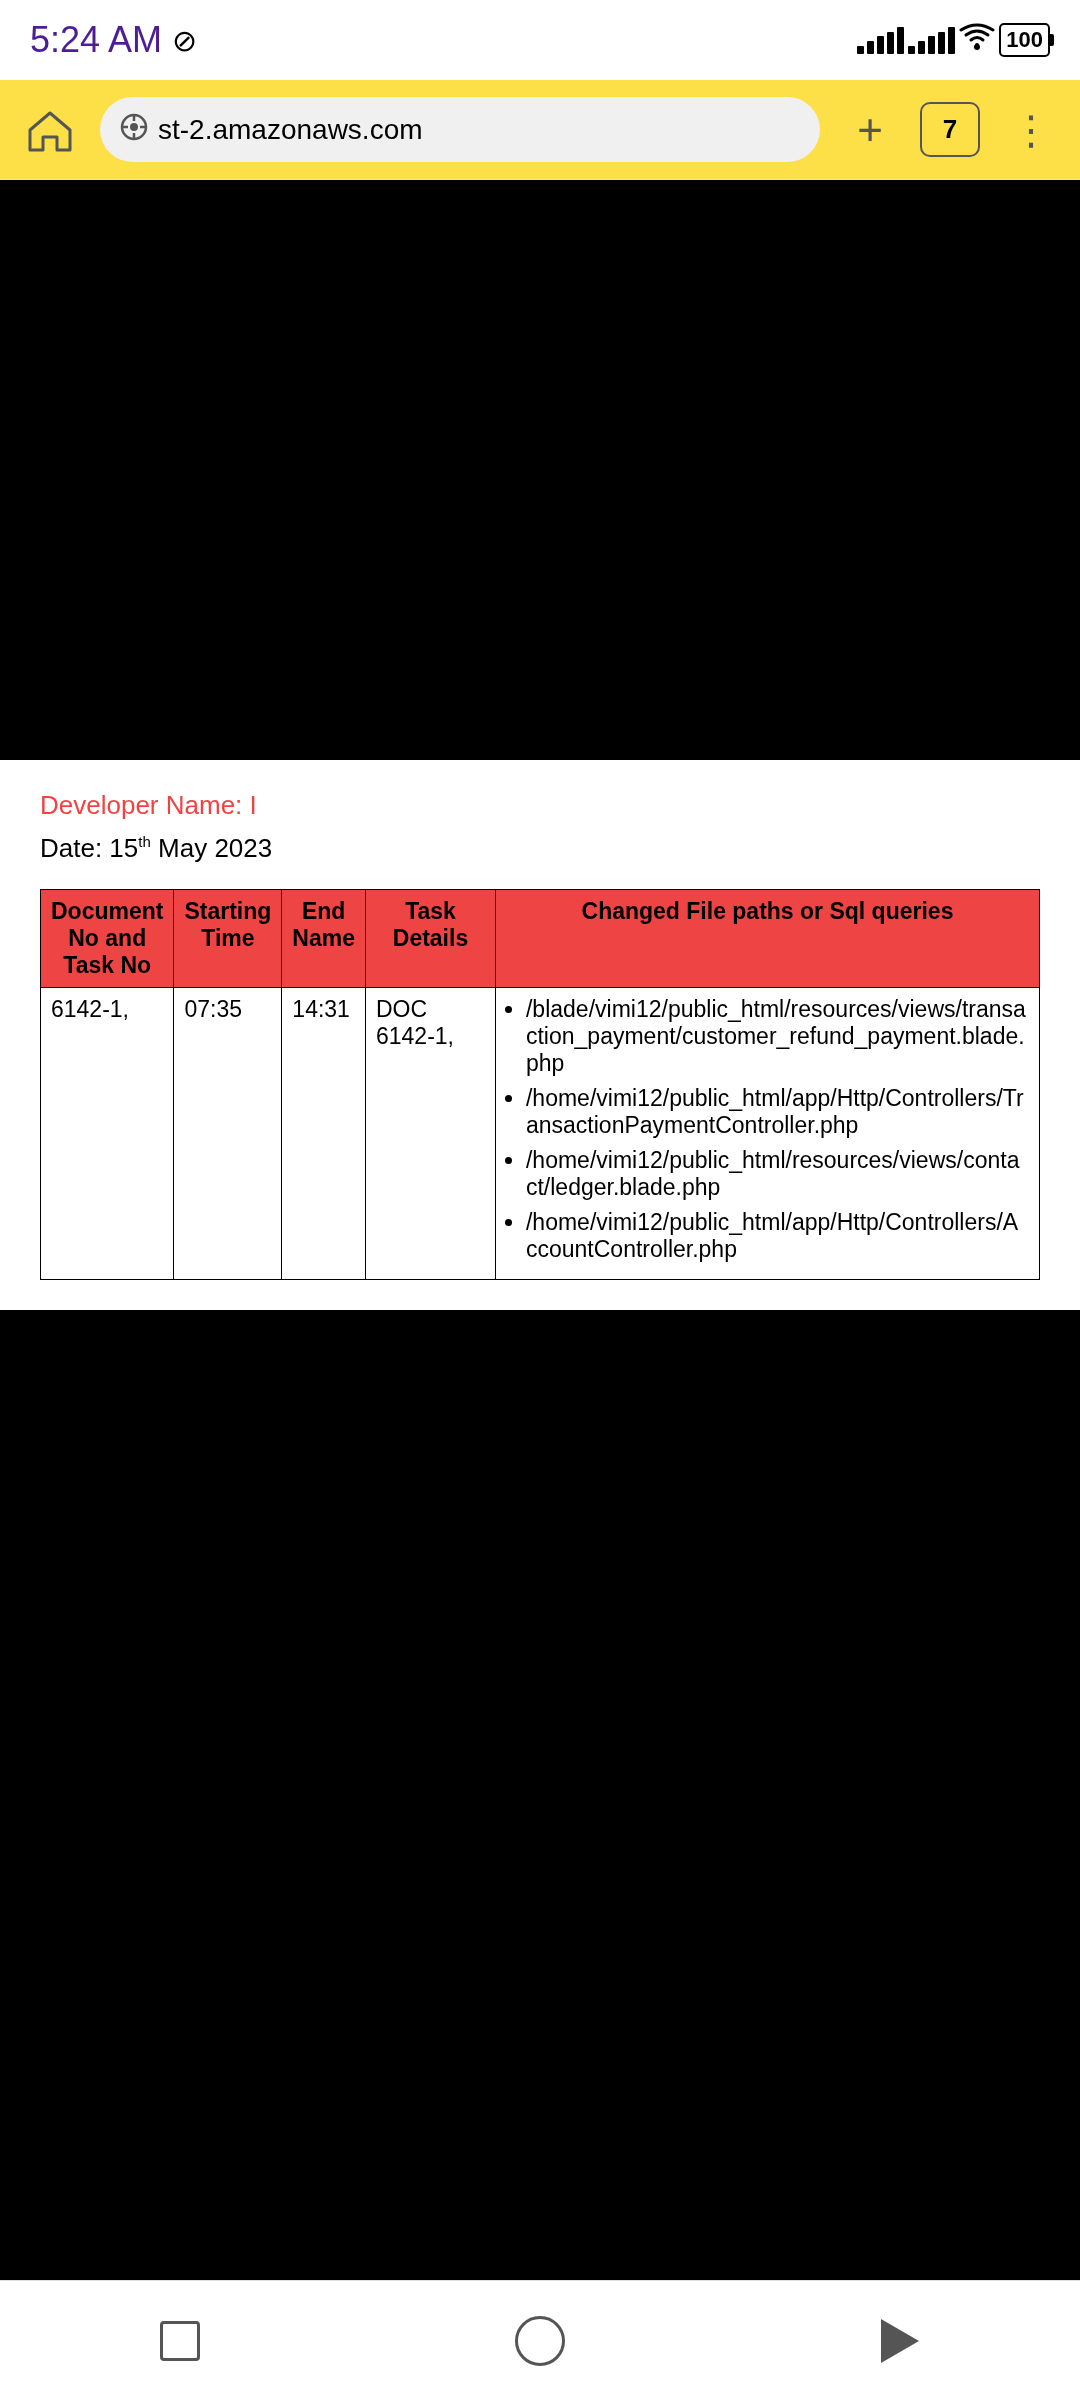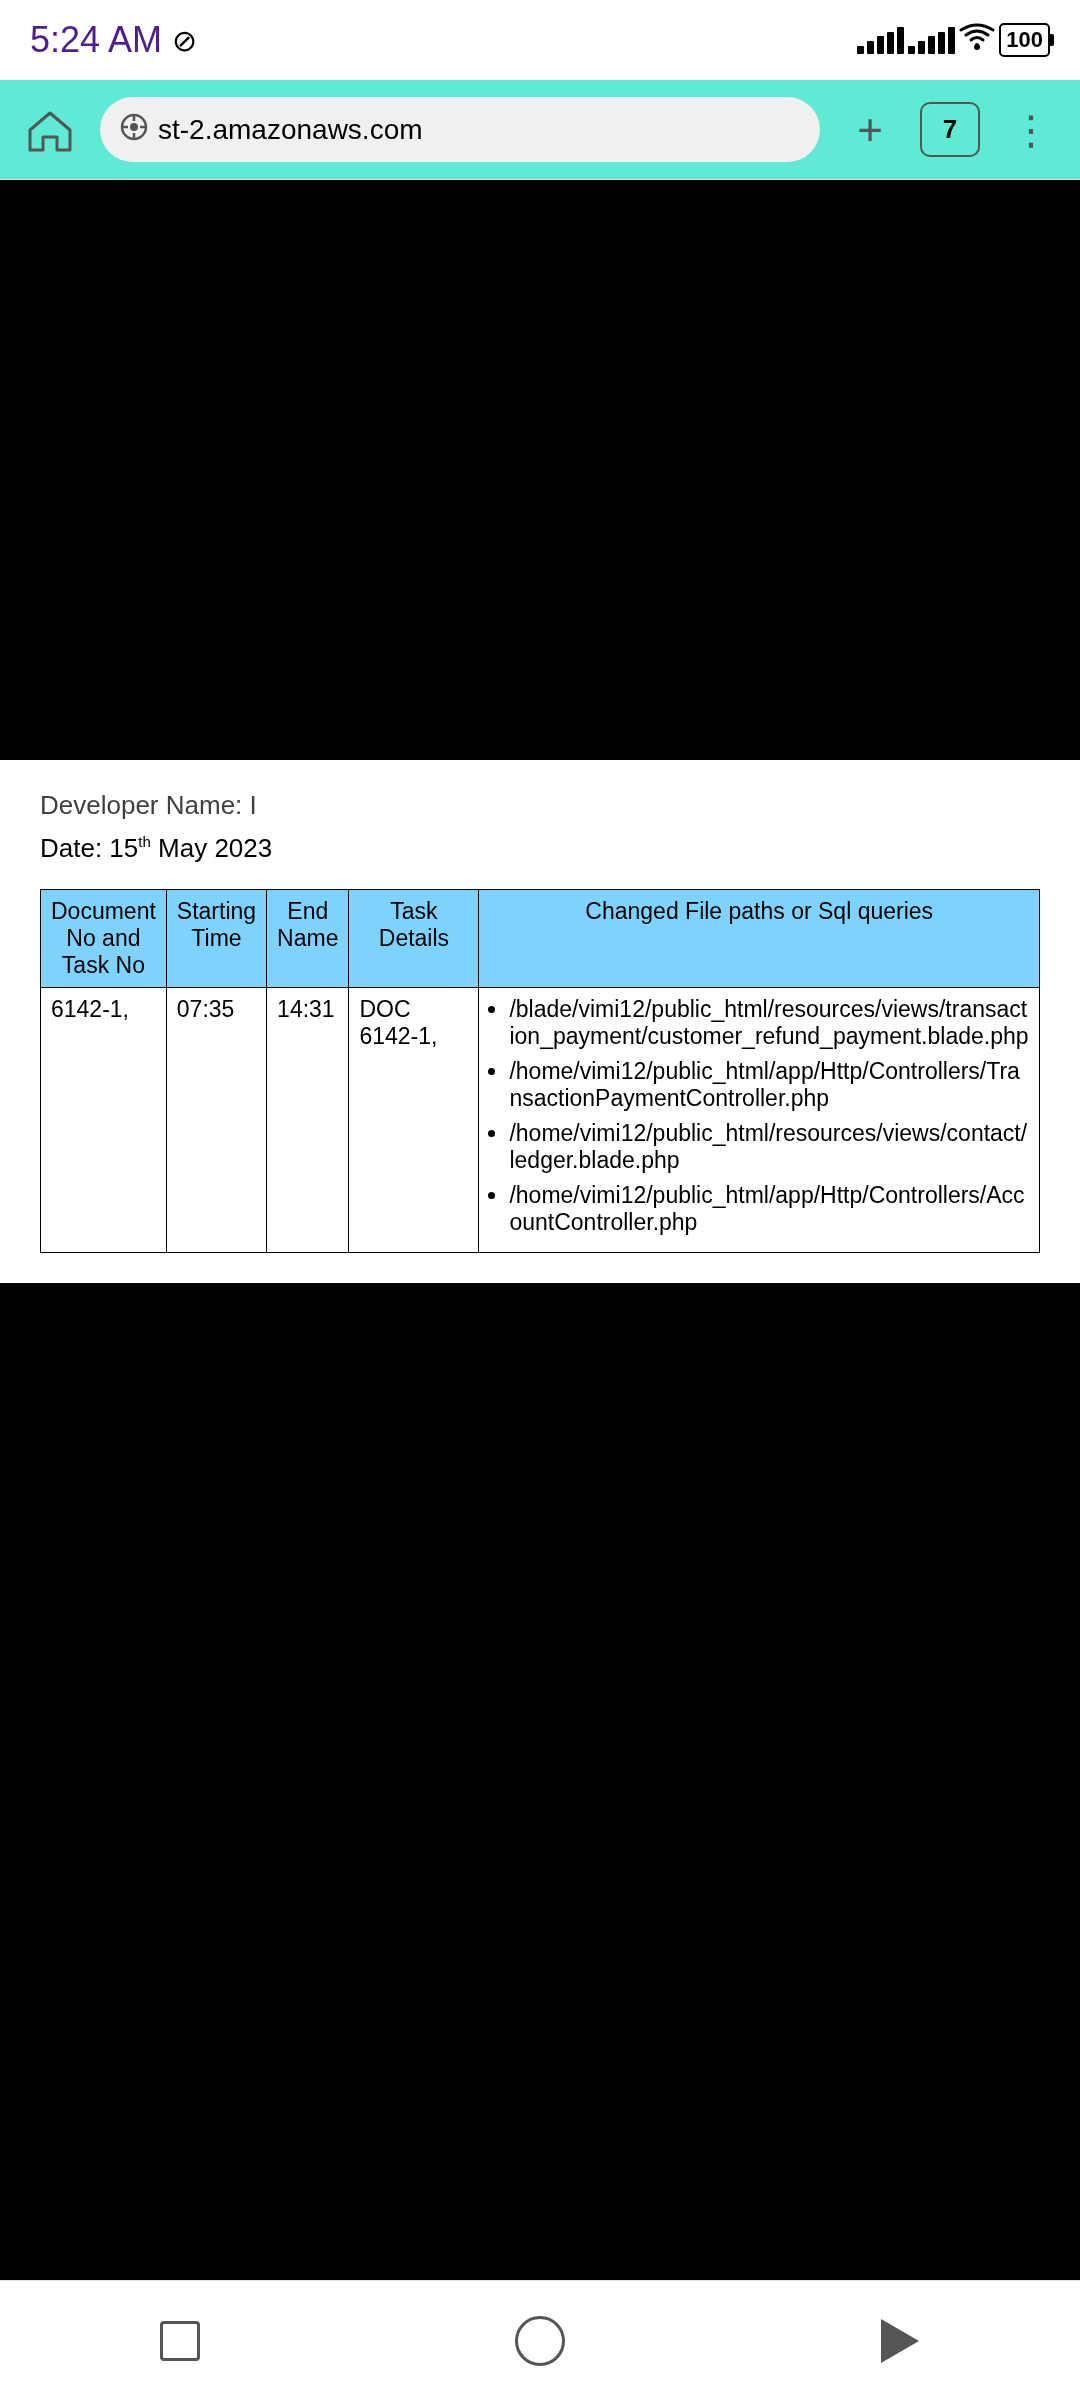--- a/index.html
+++ b/index.html
@@ -87,21 +87,21 @@
       width: 4px;
       height: 12px;
       background: #000;
       border-radius: 0 2px 2px 0;
     }
 
     
     .browser-nav {
       width: 100%;
       height: 100px;
-      background: #5eead4;
+      background: #fde047;
       display: flex;
       align-items: center;
       padding: 0 20px;
       gap: 20px;
       border-bottom: 1px solid #e0e0e0;
     }
 
     .nav-home-btn {
       width: 60px;
       height: 60px;
@@ -193,21 +193,21 @@
     .doc-title {
       text-align: center;
       font-size: 28px;
       font-weight: normal;
       color: #000;
       margin-bottom: 30px;
     }
 
     .doc-meta {
       font-size: 26px;
-      color: #404040;
+      color: #ef4444;
       margin-bottom: 12px;
     }
 
     .doc-meta-date {
       font-size: 26px;
       color: #000;
       margin-bottom: 25px;
     }
 
     .superscript {
@@ -224,22 +224,22 @@
     }
 
     .eval-table th,
     .eval-table td {
       border: 1px solid #000;
       padding: 8px 10px;
       vertical-align: top;
     }
 
     .eval-table th {
-      font-weight: normal;
-      background: #7dd3fc;
+      font-weight: bold;
+      background: #ef4444;
     }
 
     .eval-table .col-doc { width: 115px; }
     .eval-table .col-start { width: 80px; }
     .eval-table .col-end { width: 80px; }
     .eval-table .col-task { width: 130px; }
     .eval-table .col-files { width: auto; }
 
     .file-list {
       list-style: disc;

